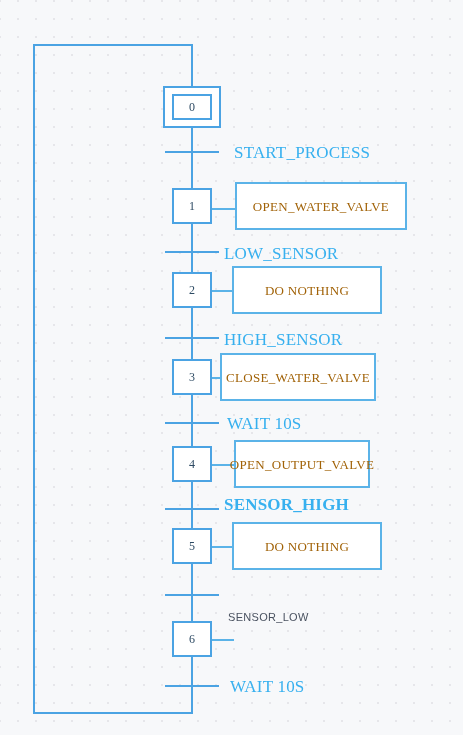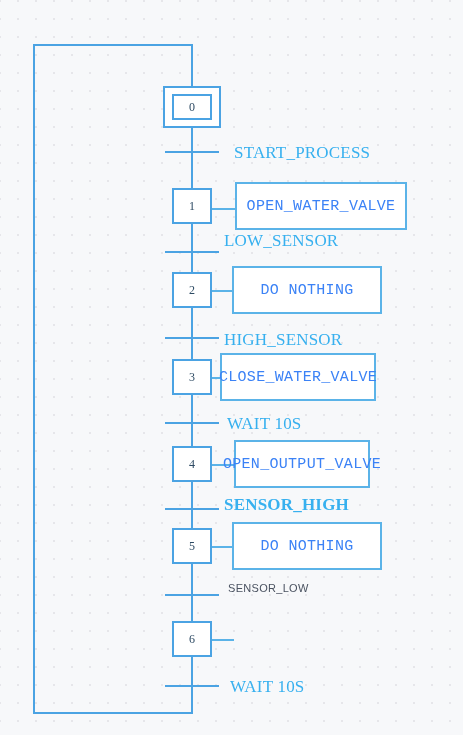--- a/index.html
+++ b/index.html
@@ -91,37 +91,38 @@
     letter-spacing: 0.2px;
     color: #37b0ef;
     white-space: nowrap;
     line-height: 1;
   }
   .transition-label.alt {
     font-family: "Liberation Sans", sans-serif;
     color: #4a5260;
     font-size: 11px;
     letter-spacing: 0.3px;
+    margin-top: 29px;
   }
 
   
   .action-box {
     position: absolute;
     border: 2px solid #5bb3e8;
     background: #ffffff;
     box-sizing: border-box;
     display: flex;
     align-items: center;
     justify-content: center;
   }
   .action-label {
-    font-family: Liberation Mono, monospace;
-    font-size: 15px;
+    font-family: Liberation Serif, serif;
+    font-size: 13px;
     letter-spacing: 0.3px;
-    color: #3b82f6;
+    color: #a16207;
     white-space: nowrap;
     line-height: 1;
   }
 
   
   .connector-stub {
     position: absolute;
     height: 2px;
     background: #5bb3e8;
   }
@@ -152,21 +153,21 @@
     <span class="step-label">1</span>
   </div>
   <div class="connector-stub" style="left:212px; top:208px; width:24px;"></div>
   <div class="action-box" style="left:235px; top:182px; width:172px; height:48px;">
     <span class="action-label">OPEN_WATER_VALVE</span>
   </div>
 
   <div class="vline" style="left:191px; top:224px; height:28px;"></div>
 
   <div class="transition-bar" style="left:165px; top:251px;"></div>
-  <div class="transition-label" style="left:224px; top:232px;">LOW_SENSOR</div>
+  <div class="transition-label" style="left:224px; top:245px;">LOW_SENSOR</div>
 
   <div class="vline" style="left:191px; top:251px; height:21px;"></div>
 
   <div class="step" style="left:172px; top:272px;">
     <span class="step-label">2</span>
   </div>
   <div class="connector-stub" style="left:212px; top:290px; width:21px;"></div>
   <div class="action-box" style="left:232px; top:266px; width:150px; height:48px;">
     <span class="action-label">DO NOTHING</span>
   </div>

